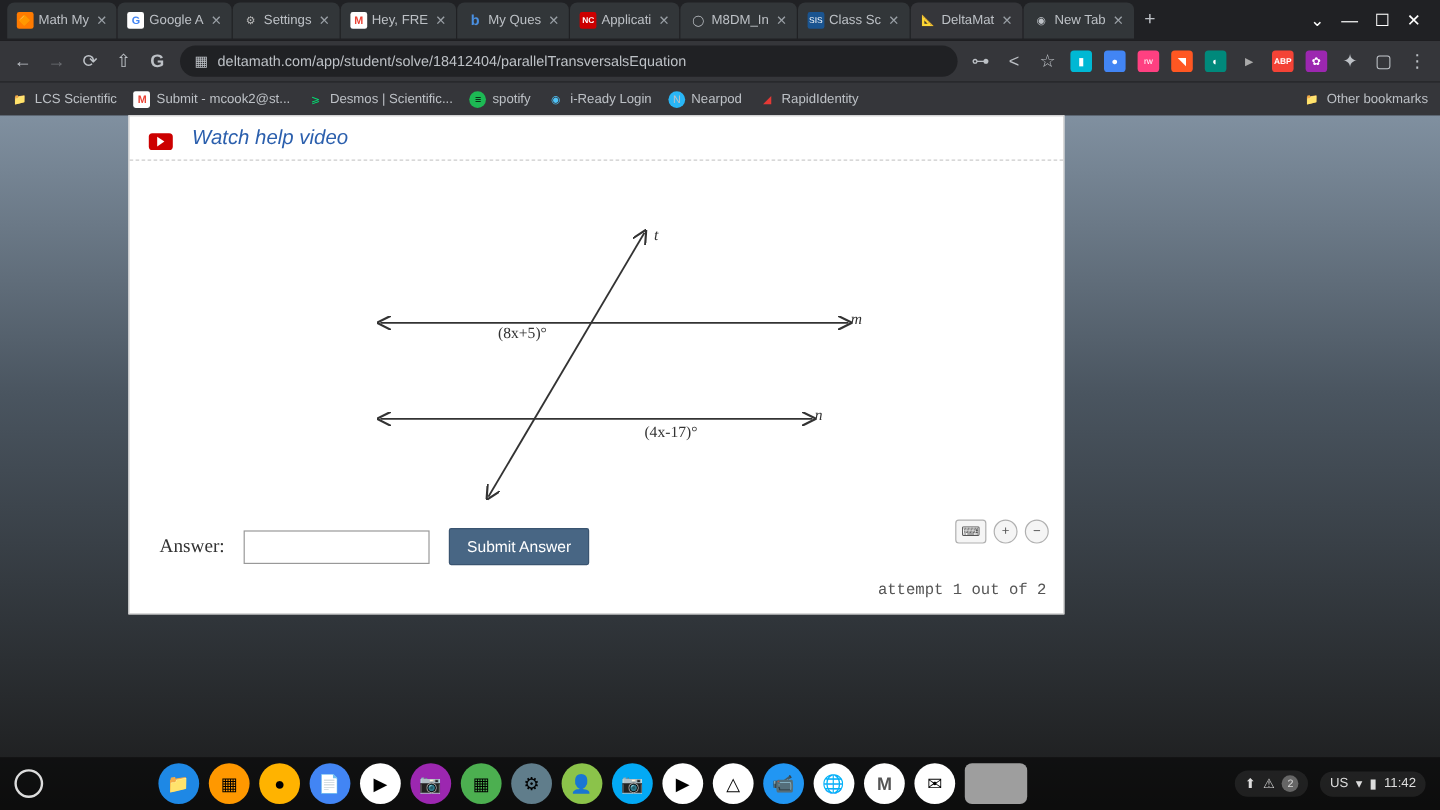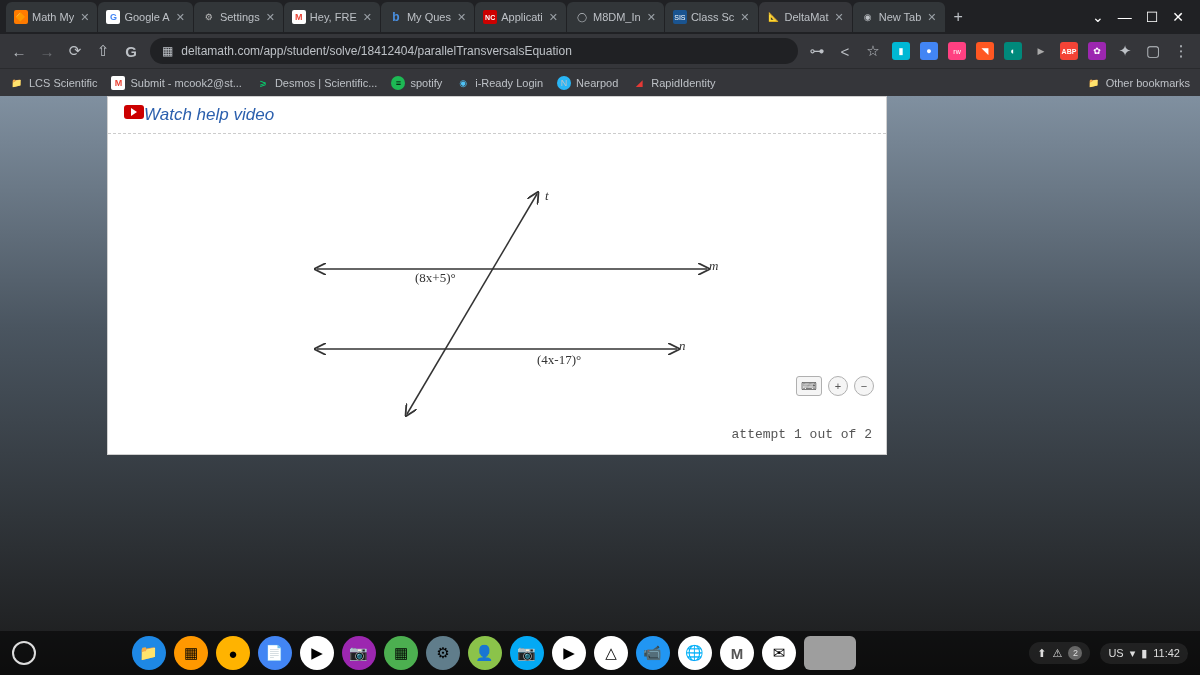--- a/index.html
+++ b/index.html
@@ -15,21 +15,21 @@
 .addr{height:34px;background:#35363a;display:flex;align-items:center;padding:0 10px;gap:10px}
 .nav-ico{color:#bdc1c6;font-size:15px;width:18px;text-align:center;cursor:pointer}
 .url-box{flex:1;background:#202124;border-radius:14px;height:26px;display:flex;align-items:center;padding:0 12px;color:#bdc1c6;font-size:12px;gap:8px}
 .ext-row{display:flex;gap:10px;align-items:center}
 .ext{width:18px;height:18px;border-radius:3px;display:flex;align-items:center;justify-content:center;font-size:9px;color:#fff}
 .bookbar{height:28px;background:#35363a;display:flex;align-items:center;padding:0 10px;gap:14px;border-top:1px solid #2a2b2e}
 .bm{display:flex;align-items:center;gap:5px;color:#bdc1c6;font-size:11px;cursor:pointer}
 .bm .ico{width:14px;height:14px;border-radius:2px;display:flex;align-items:center;justify-content:center;font-size:9px}
 .content{position:absolute;top:96px;left:107px;width:780px;background:#fff;border:1px solid #d0d0d0}
 .help-row{padding:8px 16px;border-bottom:1px dashed #ccc}
-.help-link{display:flex;align-items:flex-start;gap:0;color:#2b5fad;font-family:'Comic Sans MS',cursive;font-size:17px;font-style:italic;cursor:pointer}
+.help-link{display:flex;align-items:flex-end;gap:16px;color:#2b5fad;font-family:'Comic Sans MS',cursive;font-size:17px;font-style:italic;cursor:pointer}
 .yt-icon{width:20px;height:14px;background:#cc0000;border-radius:3px;position:relative}
 .yt-icon::after{content:'';position:absolute;left:7px;top:3px;border-left:6px solid #fff;border-top:4px solid transparent;border-bottom:4px solid transparent}
 .problem{padding:20px 25px}
 .prompt{font-family:Georgia,serif;font-size:17px;color:#333}
 .figure{position:relative;width:500px;height:250px;margin:20px auto 10px}
 .figure svg{position:absolute;top:0;left:0}
 .lbl{position:absolute;font-family:Georgia,serif;font-size:13px;color:#333}
 .controls{position:absolute;right:12px;bottom:58px;display:flex;gap:6px}
 .ctrl{width:26px;height:20px;border:1px solid #b0b0b0;border-radius:3px;background:#f5f5f5;display:flex;align-items:center;justify-content:center;font-size:11px;color:#555;cursor:pointer}
 .ctrl.circle{width:20px;border-radius:50%}
@@ -200,20 +200,25 @@
       <span class="lbl" style="left:432px;top:164px;font-style:italic">n</span>
       <span class="lbl" style="left:298px;top:14px;font-style:italic">t</span>
       <span class="lbl" style="left:168px;top:96px">(8x+5)°</span>
       <span class="lbl" style="left:290px;top:178px">(4x-17)°</span>
     </div>
     <div class="controls">
       <div class="ctrl">⌨</div>
       <div class="ctrl circle">+</div>
       <div class="ctrl circle">−</div>
     </div>
+    <div class="answer-row">
+      <span class="answer-label">Answer:</span>
+      <input class="answer-input" style="">
+      <button class="submit">Submit Answer</button>
+    </div>
     <div class="attempt">attempt 1 out of 2</div>
   </div>
 </div>
 
 <div class="shelf">
   <div class="launch"></div>
   <div style="width:80px"></div>
   <div class="app-ico" style="background:#1e88e5">📁</div>
   <div class="app-ico" style="background:#ff9800">▦</div>
   <div class="app-ico" style="background:#ffb300">●</div>

